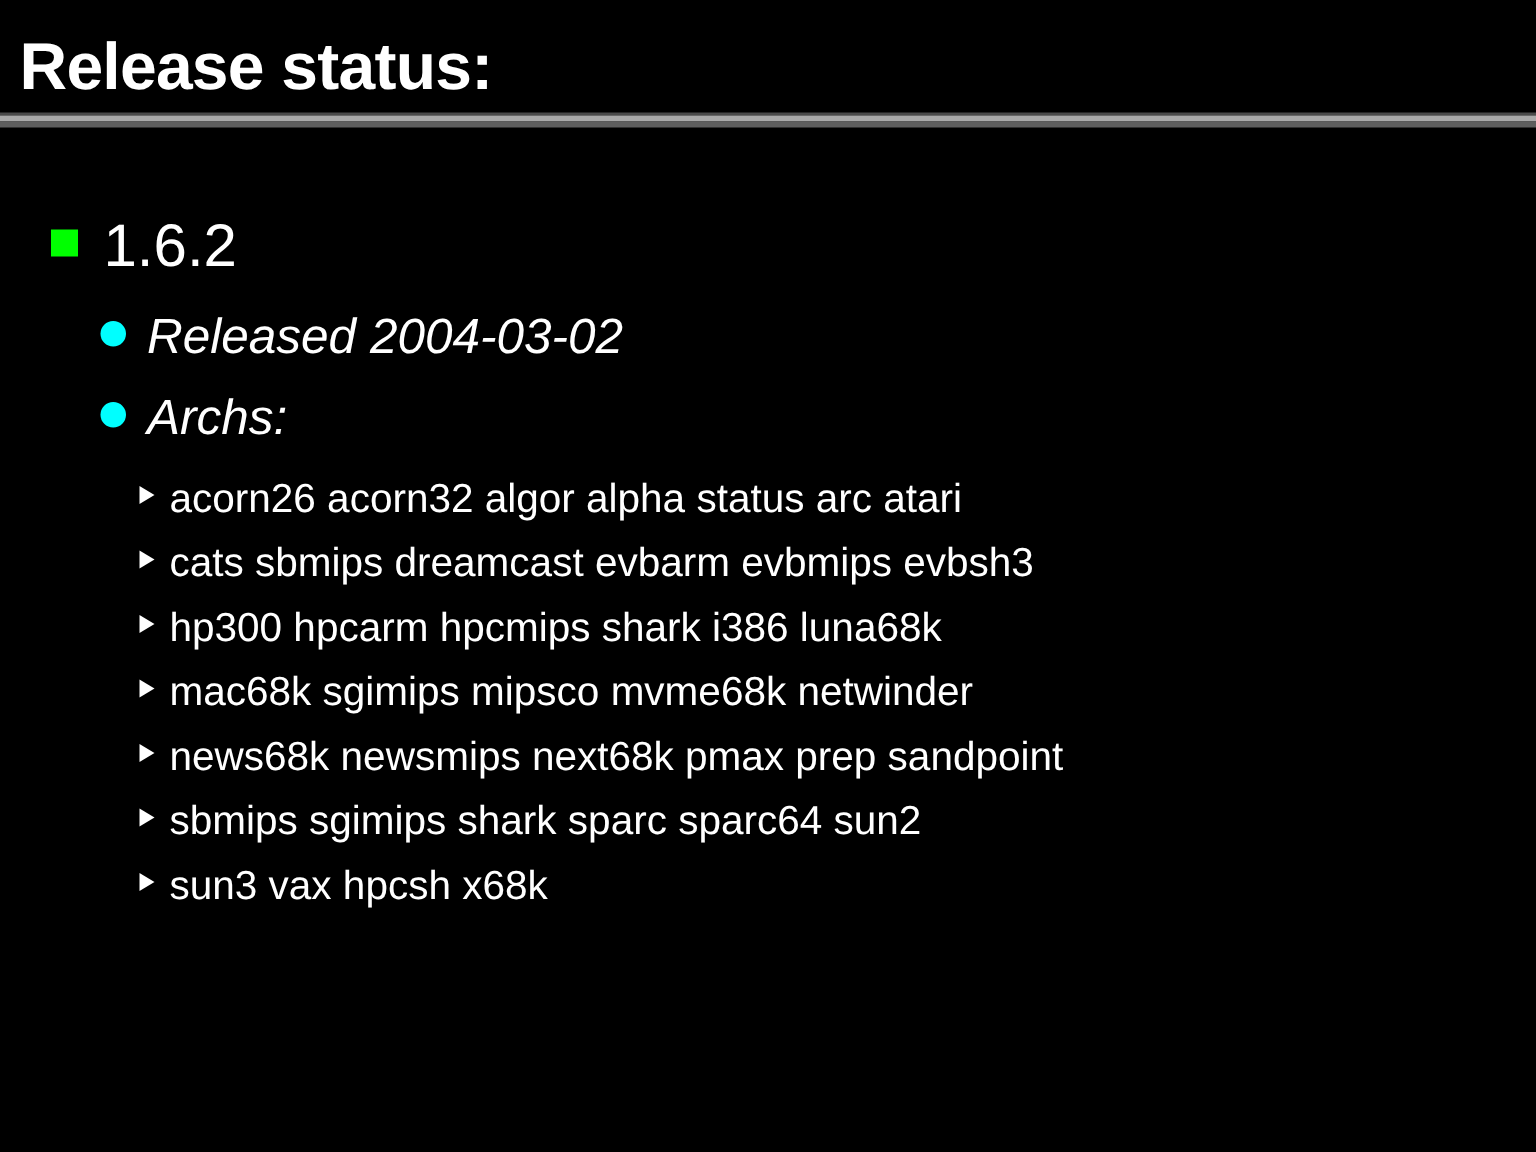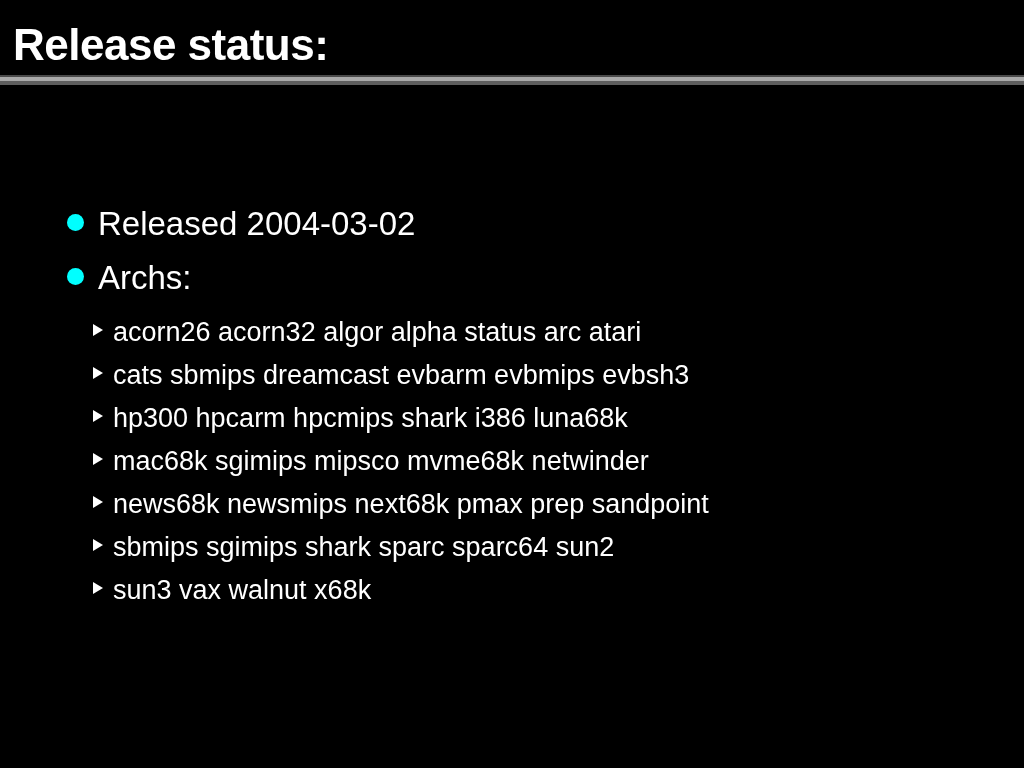--- a/index.html
+++ b/index.html
@@ -125,20 +125,21 @@
     background: #00ffff;
     vertical-align: middle;
     margin-right: 14px;
     position: relative;
     top: -2px;
   }
   .lvl2 .txt {
     display: inline-block;
     vertical-align: middle;
     font-size: 33px;
+    font-style: italic;
   }
 
   
   .lvl3 {
     left: 93px;
     font-size: 27px;
     line-height: 34px;
     height: 34px;
   }
   .lvl3 .bullet-tri {
@@ -169,20 +170,23 @@
   </div>
 
   <div class="divider">
     <div class="d-top"></div>
     <div class="d-mid"></div>
     <div class="d-bot"></div>
   </div>
 
   <div class="outline">
 
+    <div class="row lvl1" style="top: 54px;">
+      <span class="bullet-square"></span><span class="txt">1.6.2</span>
+    </div>
 
     <div class="row lvl2" style="top: 117px;">
       <span class="bullet-circle"></span><span class="txt">Released 2004-03-02</span>
     </div>
 
     <div class="row lvl2" style="top: 171px;">
       <span class="bullet-circle"></span><span class="txt">Archs:</span>
     </div>
 
     <div class="row lvl3" style="top: 228px;">
@@ -203,17 +207,17 @@
 
     <div class="row lvl3" style="top: 400px;">
       <span class="bullet-tri"></span><span class="txt">news68k newsmips next68k pmax prep sandpoint</span>
     </div>
 
     <div class="row lvl3" style="top: 443px;">
       <span class="bullet-tri"></span><span class="txt">sbmips sgimips shark sparc sparc64 sun2</span>
     </div>
 
     <div class="row lvl3" style="top: 486px;">
-      <span class="bullet-tri"></span><span class="txt">sun3 vax walnut x68k</span>
+      <span class="bullet-tri"></span><span class="txt">sun3 vax hpcsh x68k</span>
     </div>
 
   </div>
 </div>
 
 </body></html>

